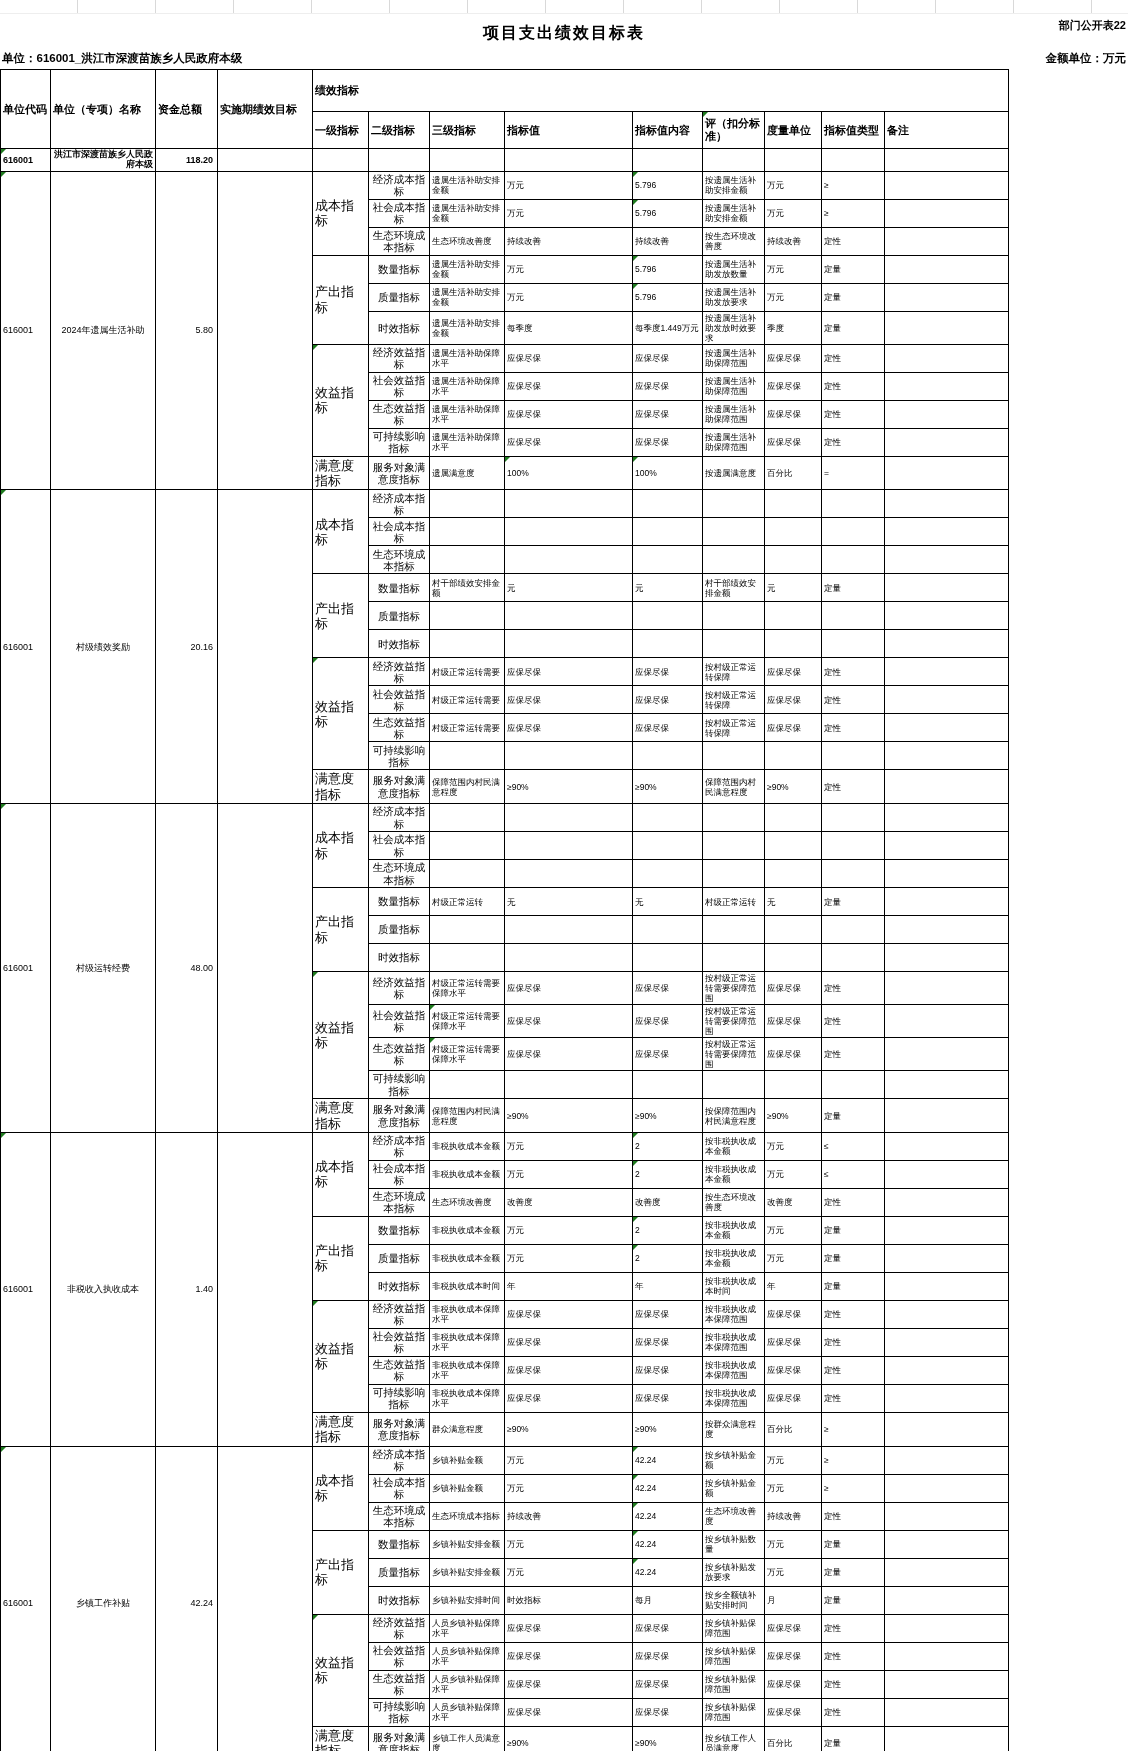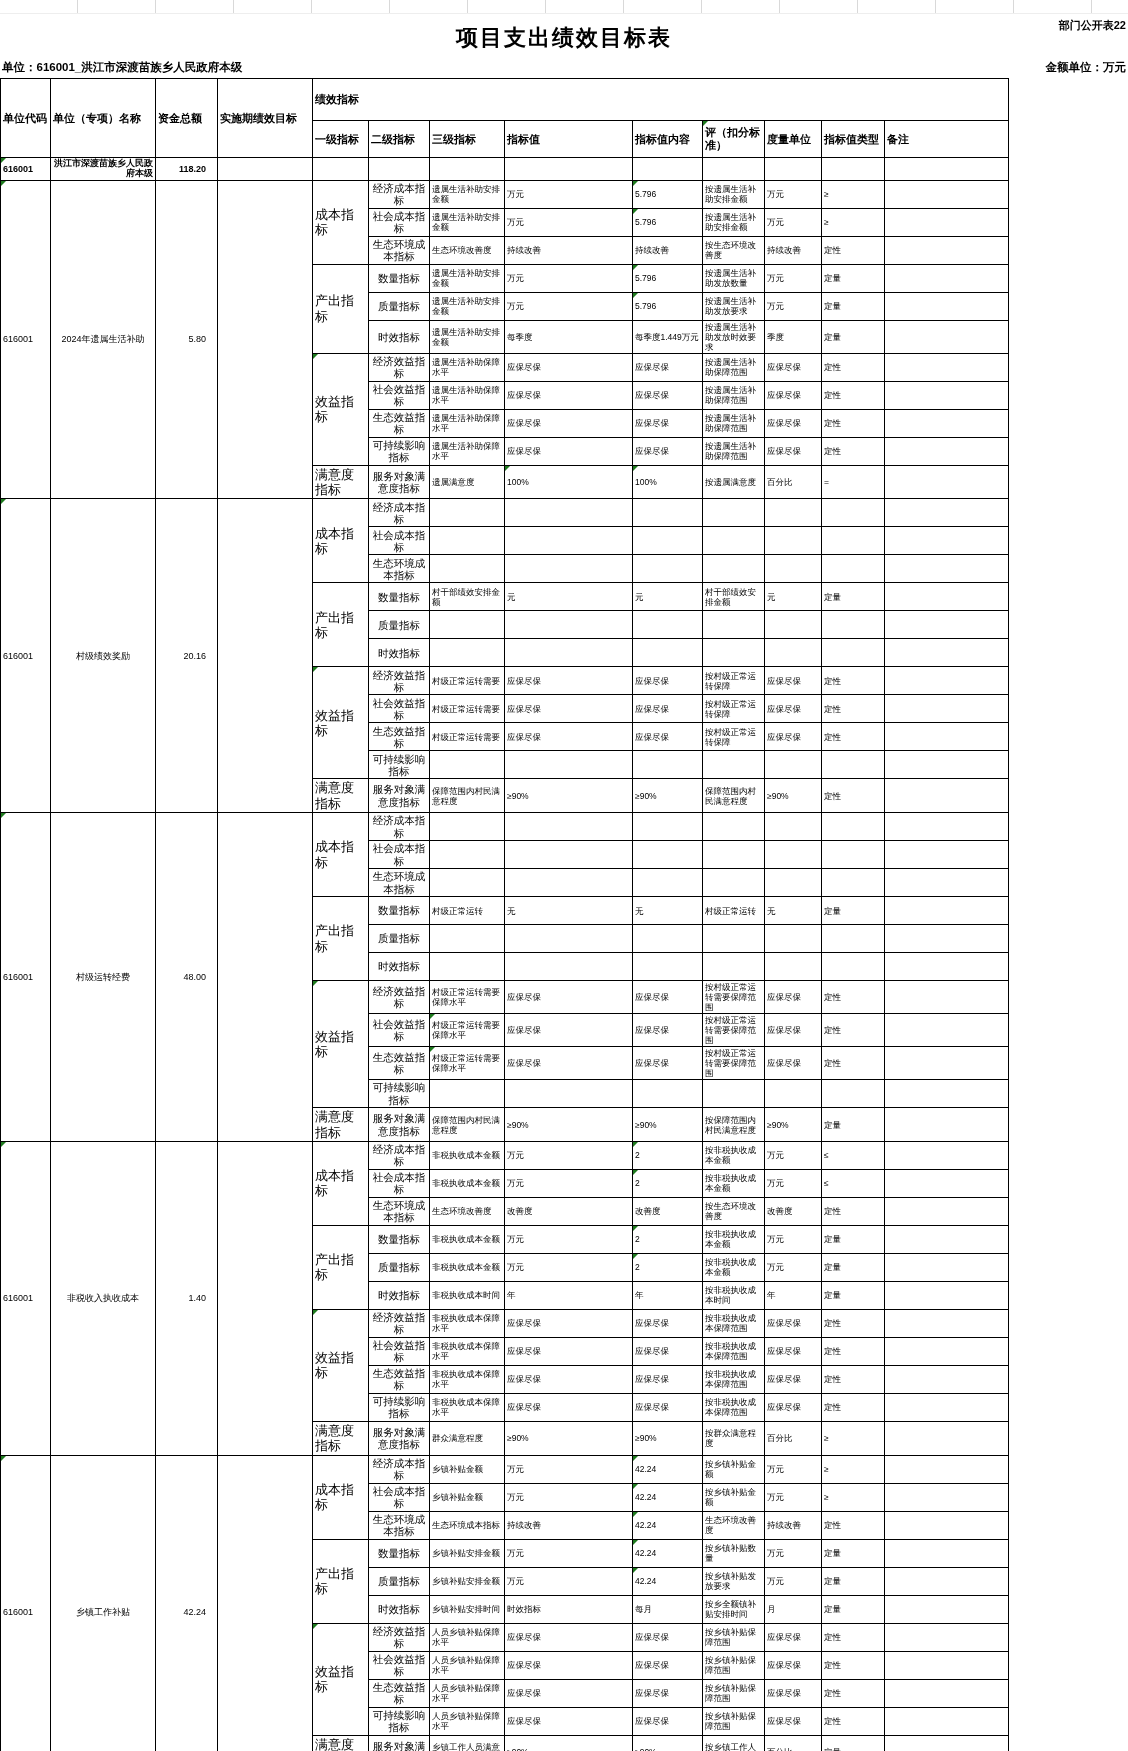--- a/index.html
+++ b/index.html
@@ -2,36 +2,36 @@
 <html><head>
 <meta charset="utf-8">
 <style>
   html,body{margin:0;padding:0;background:#fff;color:#000;
     font-family:"Liberation Sans","DejaVu Sans",sans-serif;}
   body{width:1128px;}
   .topstrip{height:13px;position:relative;
     background:repeating-linear-gradient(90deg,#fff 0 77px,#d9d9d9 77px 78px);
     border-bottom:1px solid #eee;}
   .corner{position:absolute;right:2px;top:18px;font-size:11px;font-weight:bold;background:#fff;padding-left:4px;}
-  .title{text-align:center;font-size:22px;font-weight:bold;margin:9px 0 7px;letter-spacing:2px;}
+  .title{text-align:center;font-size:16px;font-weight:bold;margin:9px 0 7px;letter-spacing:2px;}
   .unitline{display:flex;justify-content:space-between;font-weight:bold;font-size:11.5px;padding:0 2px 3px 2px;}
   table{border-collapse:collapse;table-layout:fixed;width:1008px;}
   th,td{border:1px solid #000;padding:1px 2px;vertical-align:middle;overflow:hidden;
     word-break:break-all;line-height:1.18;position:relative;}
   thead tr.hr1{height:42px;}
   thead tr.hr2{height:37px;}
   th{font-size:11px;font-weight:bold;text-align:left;}
   tbody tr{height:28px;}
   tbody tr.sumrow{height:18px;}
   tbody td{font-size:8.5px;text-align:left;}
   td.l1{font-size:13px;}
   td.l2{font-size:10.5px;text-align:center;margin-top:16px;}
   td.code{font-size:9px;text-align:left;}
   td.pname{font-size:9px;text-align:center;}
-  td.amount{font-size:9px;text-align:right;padding-right:11px;}
+  td.amount{font-size:9px;text-align:right;padding-right:4px;}
   tr.sumrow td{font-weight:bold;}
   tr.sumrow td.pname{text-align:right;line-height:1.1;}
   tr.noterow{height:20px;}
   tr.noterow td{border:none;font-size:9px;font-weight:bold;vertical-align:top;padding-top:4px;}
   tr.noterow td.nb{border:1px solid #000;}
   i.tri{position:absolute;left:0;top:0;width:0;height:0;
     border-top:5px solid #1e7a1e;border-right:5px solid transparent;}
 </style>
 </head>
 <body>

